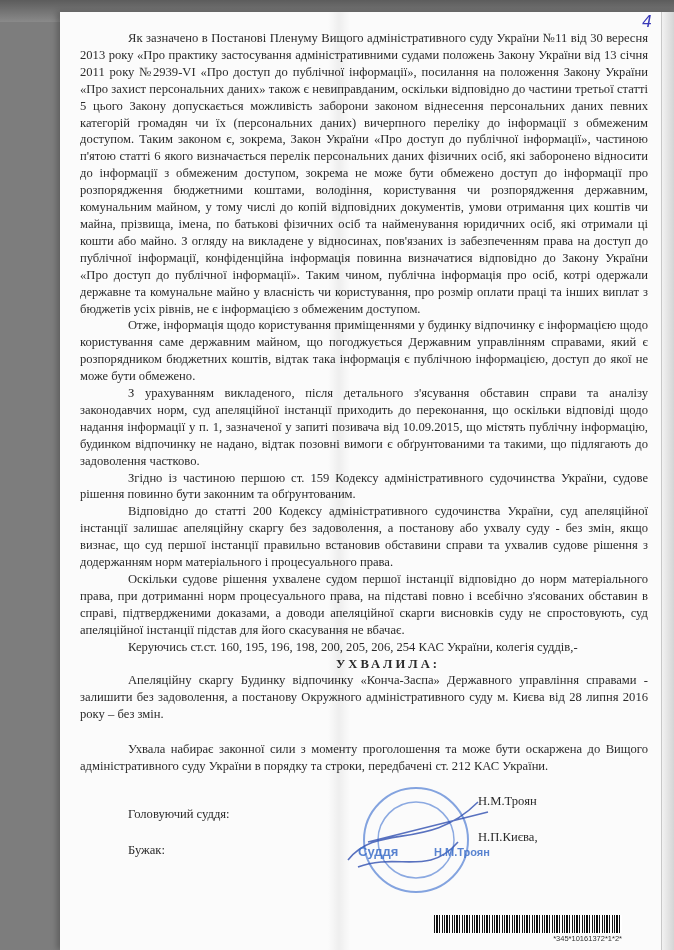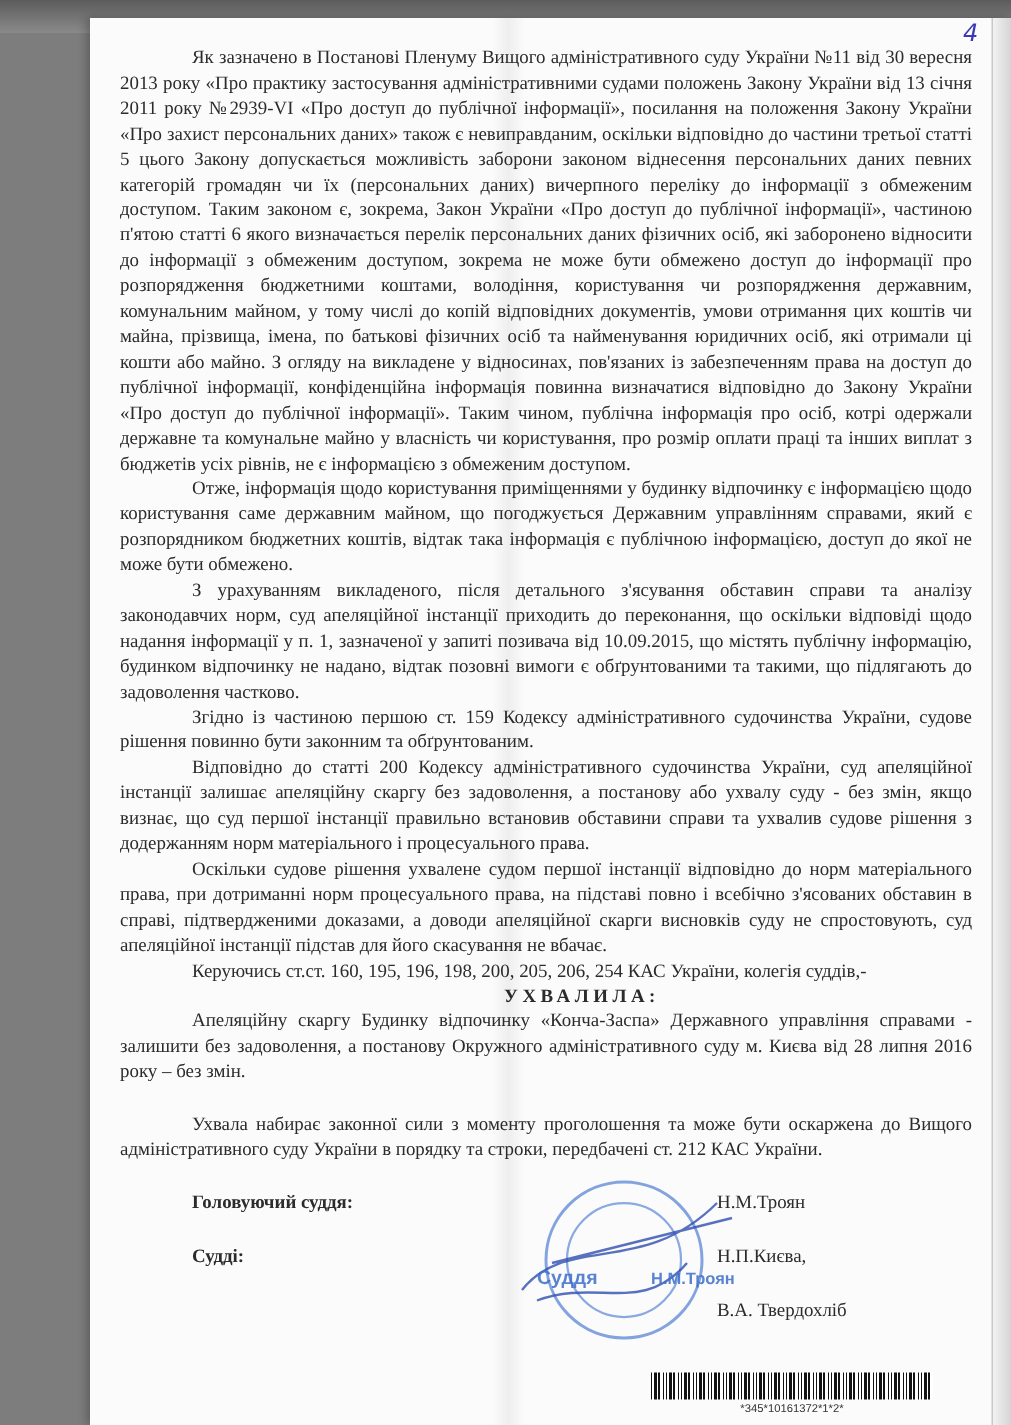--- a/index.html
+++ b/index.html
@@ -39,35 +39,35 @@
     font-family: "DejaVu Sans", sans-serif; font-size: 16px; color: #3a3ab8; font-style: italic;
   }
   .heading {
     text-align: center; font-weight: bold; letter-spacing: 3px;
     margin: 18px 0 18px; text-indent: 0;
   }
   .gap { height: 18px; }
   .sign-row {
     position: relative; height: 36px;
   }
-  .sign-label { position: absolute; left: 48px; top: 0; font-weight: bold; }
+  .sign-label { position: absolute; left: 48px; top: 13px; }
   .sign-name { position: absolute; left: 398px; top: 0; }
   .stamp {
     position: absolute; left: 278px; top: 770px; width: 170px; height: 120px;
     pointer-events: none;
   }
   .barcode {
     position: absolute; left: 374px; top: 903px; width: 188px; height: 18px;
     background: repeating-linear-gradient(90deg,
       #111 0 1px, #fff 1px 2px, #111 2px 4px, #fff 4px 5px,
       #111 5px 6px, #fff 6px 8px, #111 8px 9px, #fff 9px 10px);
   }
   .barcode-text {
     position: absolute; left: 374px; top: 922px; width: 188px;
-    text-align: center; font-family: "Liberation Sans", sans-serif;
+    text-align: right; font-family: "Liberation Sans", sans-serif;
     font-size: 7.5px; color: #333;
   }
 </style>
 </head>
 <body>
 
 <div class="scan-shadow-top"></div>
 
 <div class="page">
   <div class="page-fold"></div>
@@ -88,25 +88,22 @@
     <p>Апеляційну скаргу Будинку відпочинку «Конча-Заспа» Державного управління справами - залишити без задоволення, а постанову Окружного адміністративного суду м. Києва від 28 липня 2016 року – без змін.</p>
     <div class="gap"></div>
     <p>Ухвала набирає законної сили з моменту проголошення та може бути оскаржена до Вищого адміністративного суду України в порядку та строки, передбачені ст. 212 КАС України.</p>
     <div class="gap"></div>
 
     <div class="sign-row">
       <span class="sign-label">Головуючий суддя:</span>
       <span class="sign-name">Н.М.Троян</span>
     </div>
     <div class="sign-row">
-      <span class="sign-label">Судді:</span>
+      <span class="sign-label">Бужак:</span>
       <span class="sign-name">Н.П.Києва,</span>
-    </div>
-    <div class="sign-row">
-      <span class="sign-name">В.А. Твердохліб</span>
     </div>
   </div>
 
   <svg class="stamp" viewBox="0 0 170 120">
     <circle cx="78" cy="58" r="52" fill="none" stroke="#5b86d6" stroke-width="2" opacity="0.75"></circle>
     <circle cx="78" cy="58" r="38" fill="none" stroke="#5b86d6" stroke-width="1.5" opacity="0.7"></circle>
     <path d="M10 78 C 40 40, 90 70, 140 20 M30 60 C 70 50, 110 40, 150 30 M20 85 C 60 70, 90 95, 120 60" fill="none" stroke="#2f4fb0" stroke-width="1.6" opacity="0.8"></path>
     <text x="20" y="74" font-family="Liberation Sans, sans-serif" font-size="13" font-weight="bold" fill="#3d6fc9" opacity="0.85">Суддя</text>
     <text x="96" y="74" font-family="Liberation Sans, sans-serif" font-size="11" font-weight="bold" fill="#3d6fc9" opacity="0.85">Н.М.Троян</text>
   </svg>

